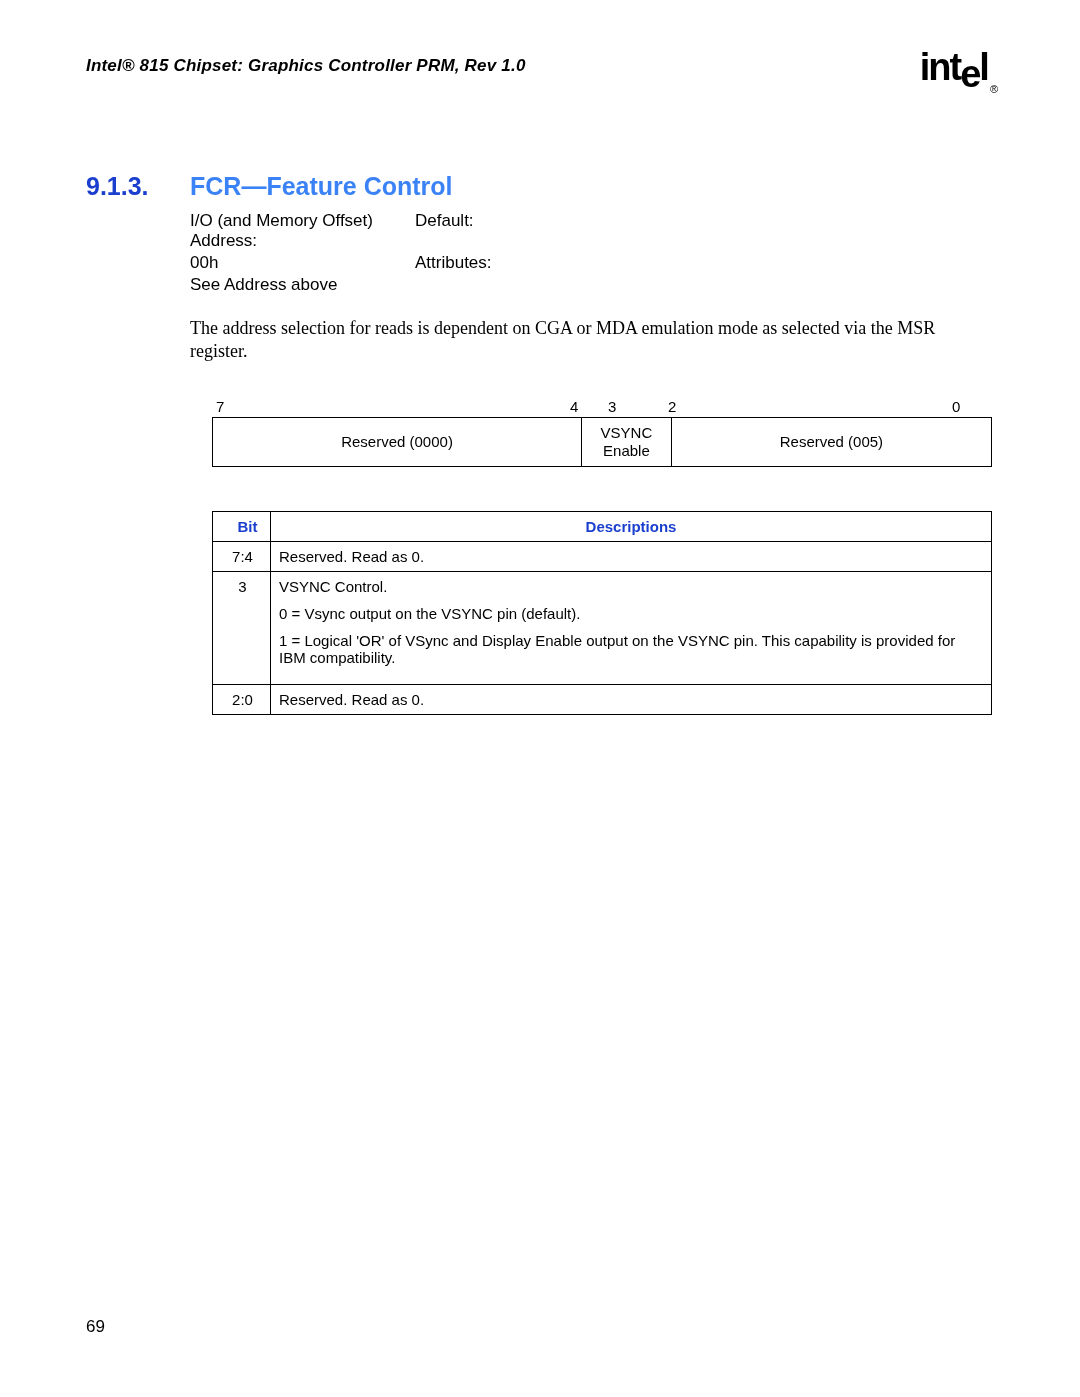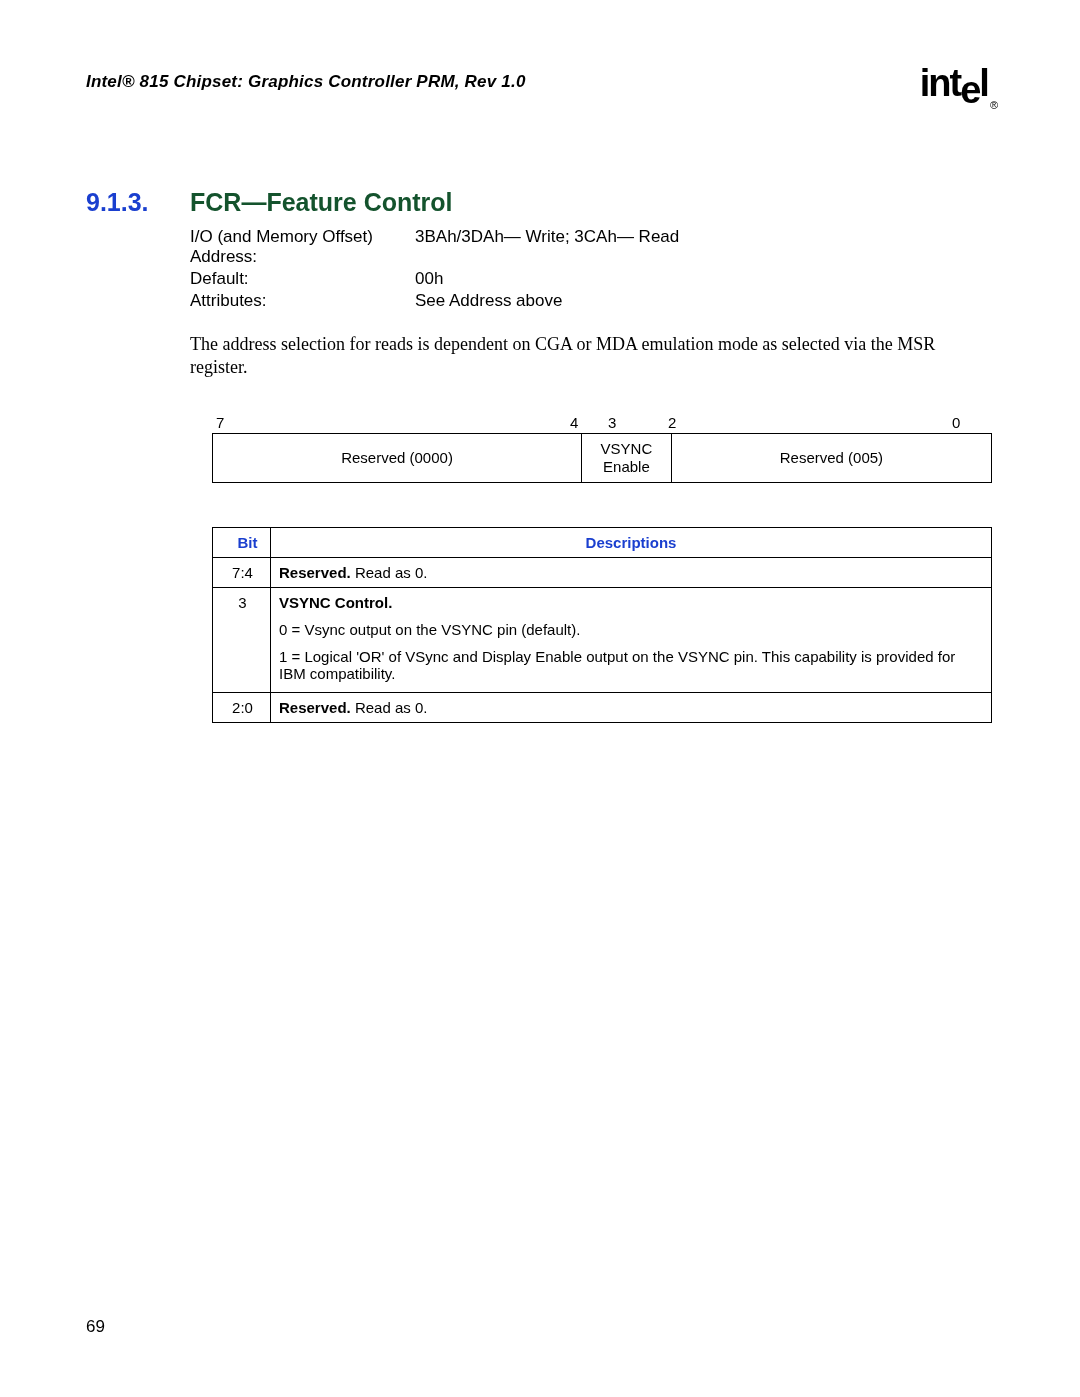--- a/index.html
+++ b/index.html
@@ -2,21 +2,21 @@
 <html><head>
 <meta charset="utf-8">
 <style>
   * { box-sizing: border-box; margin: 0; padding: 0; }
   html, body { width: 1080px; height: 1397px; background: #fff; }
   body { font-family: Arial, Helvetica, sans-serif; color: #000; position: relative; }
 
   .page {
     position: absolute;
     left: 86px;
-    top: 72px;
+    top: 56px;
     width: 908px;
   }
 
   .running-header {
     font-style: italic;
     font-size: 17px;
     font-weight: bold;
     font-family: Arial, Helvetica, sans-serif;
     letter-spacing: 0.2px;
   }
@@ -51,21 +51,21 @@
   .section-number {
     font-size: 25px;
     font-weight: bold;
     color: #1a3fcf;
     font-family: Arial, Helvetica, sans-serif;
     width: 104px;
   }
   .section-title {
     font-size: 25px;
     font-weight: bold;
-    color: #14532d;
+    color: #3b82f6;
     font-family: Arial, Helvetica, sans-serif;
   }
 
   .content-indent {
     margin-left: 104px;
   }
 
   .spec-table {
     margin-top: 10px;
     display: grid;
@@ -131,23 +131,23 @@
     vertical-align: top;
     text-align: left;
   }
   .desc-table th {
     color: #1a3fcf;
     font-weight: bold;
     text-align: center;
   }
   .desc-table th.col-bit { width: 58px; padding-left: 20px; }
   .desc-table td.col-bit { text-align: center; padding-left: 10px; }
-  .desc-table .bold { font-weight: bold; }
+  .desc-table .bold { font-weight: normal; }
   .desc-table p { margin: 0 0 10px 0; }
-  .desc-table p:last-child { margin-bottom: 4px; }
+  .desc-table p:last-child { margin-bottom: 12px; }
 
   .page-number {
     position: absolute;
     left: 86px;
     bottom: 60px;
     font-size: 17px;
     font-family: Arial, Helvetica, sans-serif;
   }
 </style>
 </head>
@@ -161,21 +161,20 @@
   </div>
 
   <div class="section-row">
     <div class="section-number">9.1.3.</div>
     <div class="section-title">FCR—Feature Control</div>
   </div>
 
   <div class="content-indent">
     <div class="spec-table">
       <div>I/O (and Memory Offset) Address:</div>
-      <div>3BAh/3DAh— Write;  3CAh— Read</div>
       <div>Default:</div>
       <div>00h</div>
       <div>Attributes:</div>
       <div>See Address above</div>
     </div>
 
     <div class="body-text">The address selection for reads is dependent on CGA or MDA emulation mode as selected via the MSR register.</div>
 
     <div class="bit-diagram-wrap">
       <div class="bit-labels">

